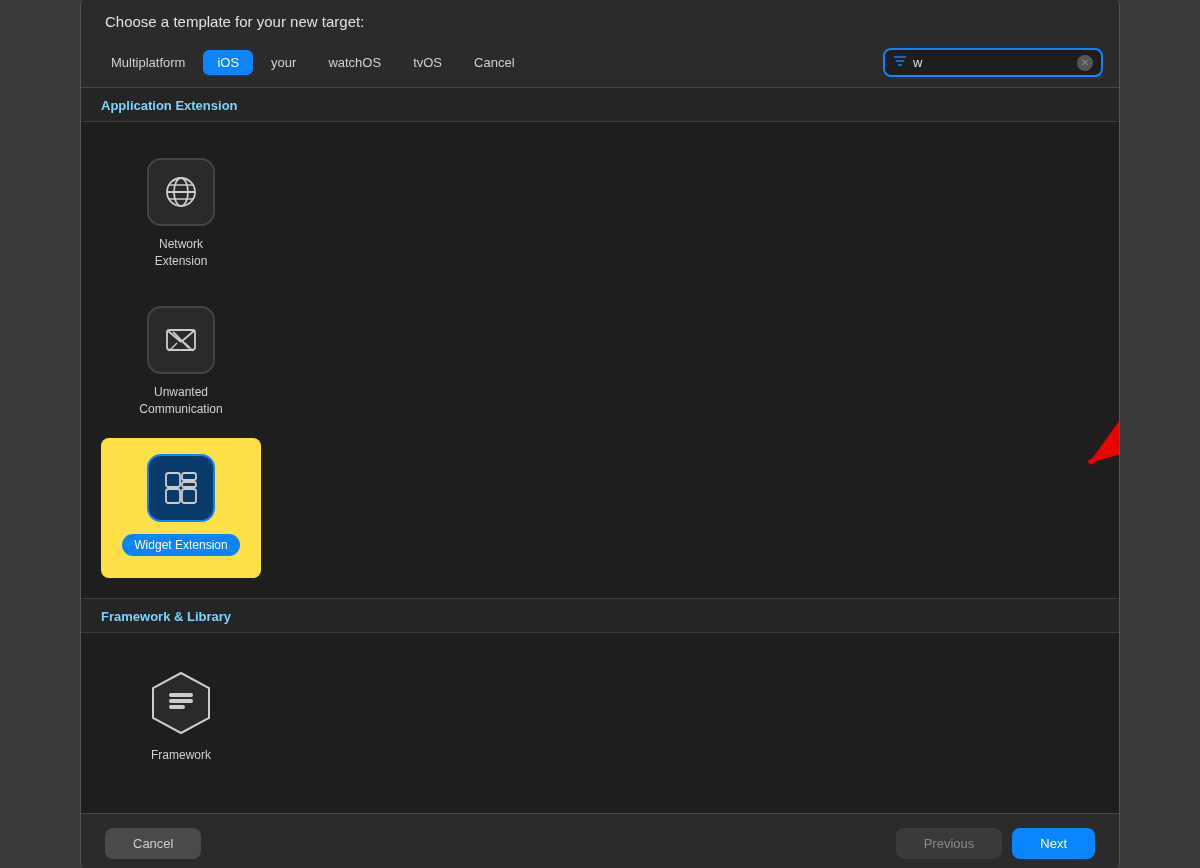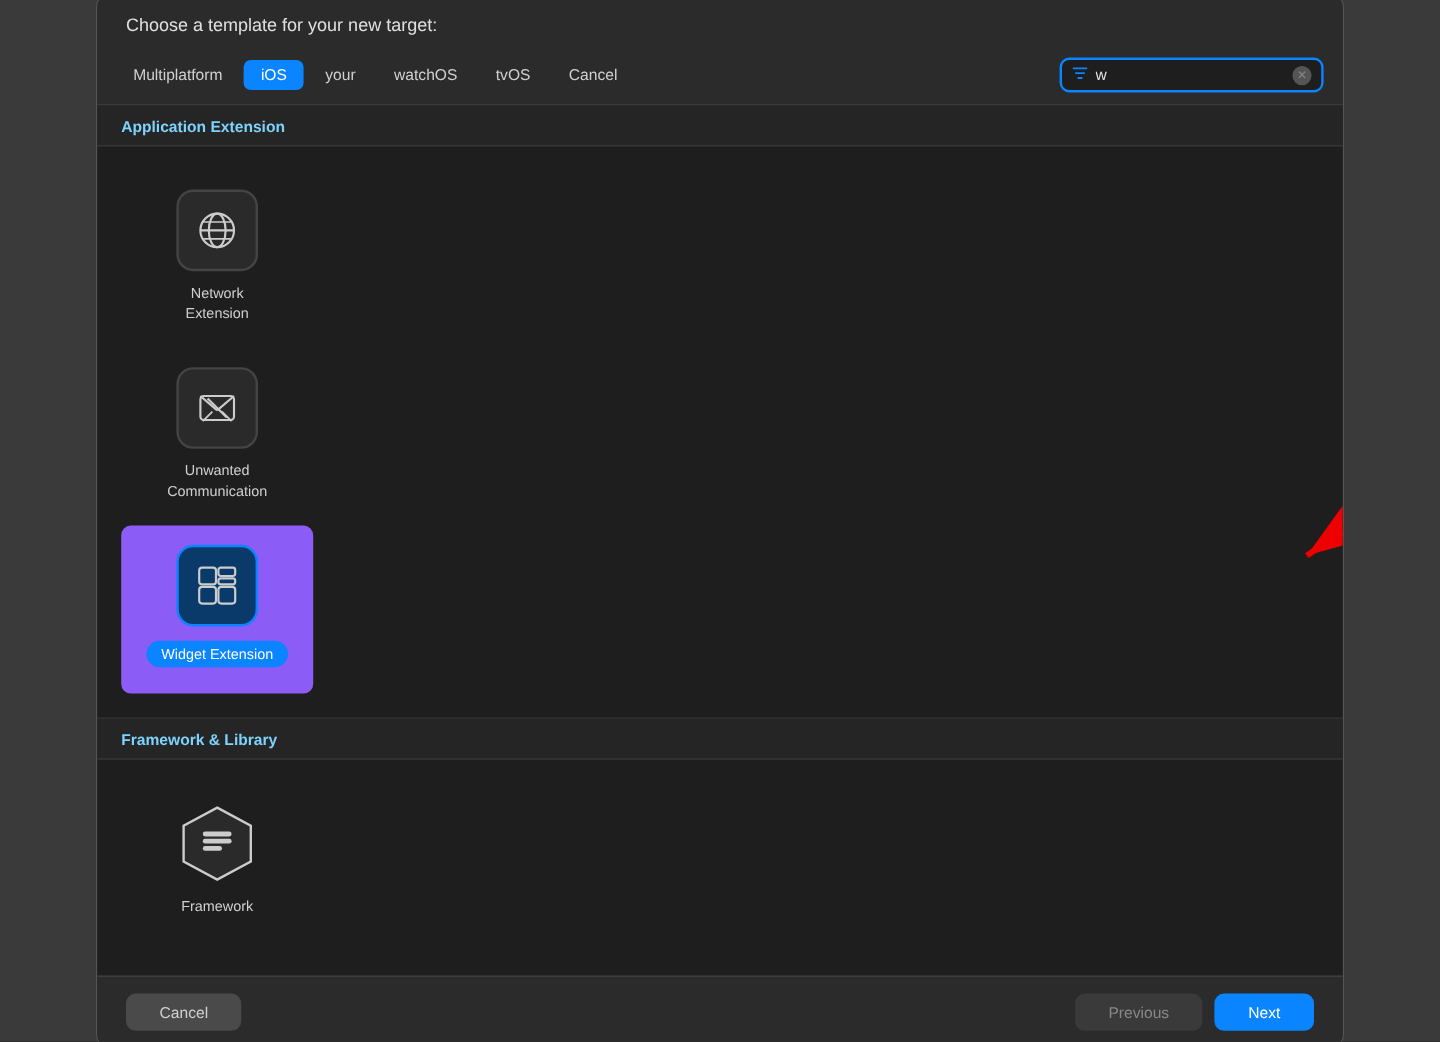--- a/index.html
+++ b/index.html
@@ -131,21 +131,21 @@
       align-items: center;
       padding: 16px 12px 12px 12px;
       border-radius: 8px;
       cursor: pointer;
       width: 160px;
       min-height: 140px;
       position: relative;
     }
 
     .template-item.selected {
-      background: #8b5cf6;
+      background: #fde047;
     }
 
     .template-icon {
       width: 68px;
       height: 68px;
       border-radius: 14px;
       background: #2a2a2a;
       display: flex;
       align-items: center;
       justify-content: center;

